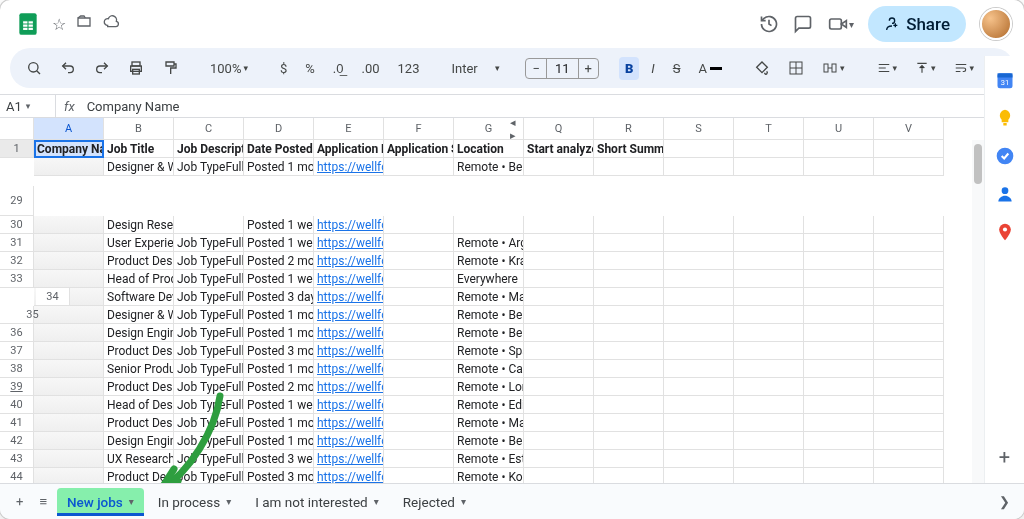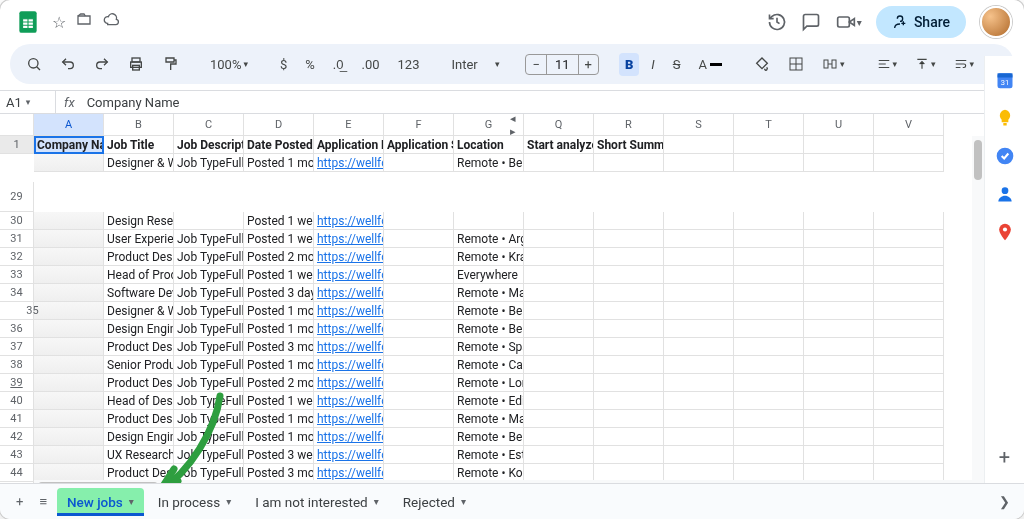--- a/index.html
+++ b/index.html
@@ -45,21 +45,21 @@
   .title-icon { color: #5f6368; font-size: 16px; cursor: pointer; }
   .menubar { display: flex; gap: 2px; margin-top: 0px; }
   .menubar span { padding: 4px 7px; color: #3c4043; font-size: 13.5px; cursor: pointer; border-radius: 4px; }
   .right-actions { display: flex; align-items: center; gap: 14px; margin-left: auto; }
   .icon-btn { color: #5f6368; cursor: pointer; display:flex; align-items:center; }
   .share-btn {
     background: var(--share-bg);
     border-radius: 20px;
     padding: 8px 16px;
     display: flex; align-items: center; gap: 6px;
-    font-weight: 500; font-size: 14px; color: #001d35;
+    font-weight: 500; font-size: 17px; color: #001d35;
     cursor: pointer;
   }
   .avatar { width: 32px; height: 32px; border-radius: 50%; background: radial-gradient(circle at 30% 30%, #f6c28b, #b06a2a); border:2px solid #fff; box-shadow:0 0 0 1px #ccc; }
 
   
   .toolbar {
     margin: 6px 10px;
     background: #edf2fa;
     border-radius: 24px;
     padding: 4px 10px;
@@ -462,21 +462,21 @@
         <span class="link">https://wellfoun</span>
       </div>
       <div class="cell"></div>
       <div class="cell">Everywhere</div>
       <div class="cell"></div>
       <div class="cell"></div>
       <div class="cell"></div>
       <div class="cell"></div>
       <div class="cell"></div>
       <div class="cell"></div>
-      <div class="rowhdr" style="height:18px;">34</div>
+      <div class="rowhdr" style="height:18px;margin-left:36px;">34</div>
       <div class="cell a-col-masked"></div>
       <div class="cell">Software Deve</div>
       <div class="cell">Job TypeFull T</div>
       <div class="cell">Posted 3 days</div>
       <div class="cell">
         <span class="link">https://wellfoun</span>
       </div>
       <div class="cell"></div>
       <div class="cell">Remote • Malta</div>
       <div class="cell"></div>

